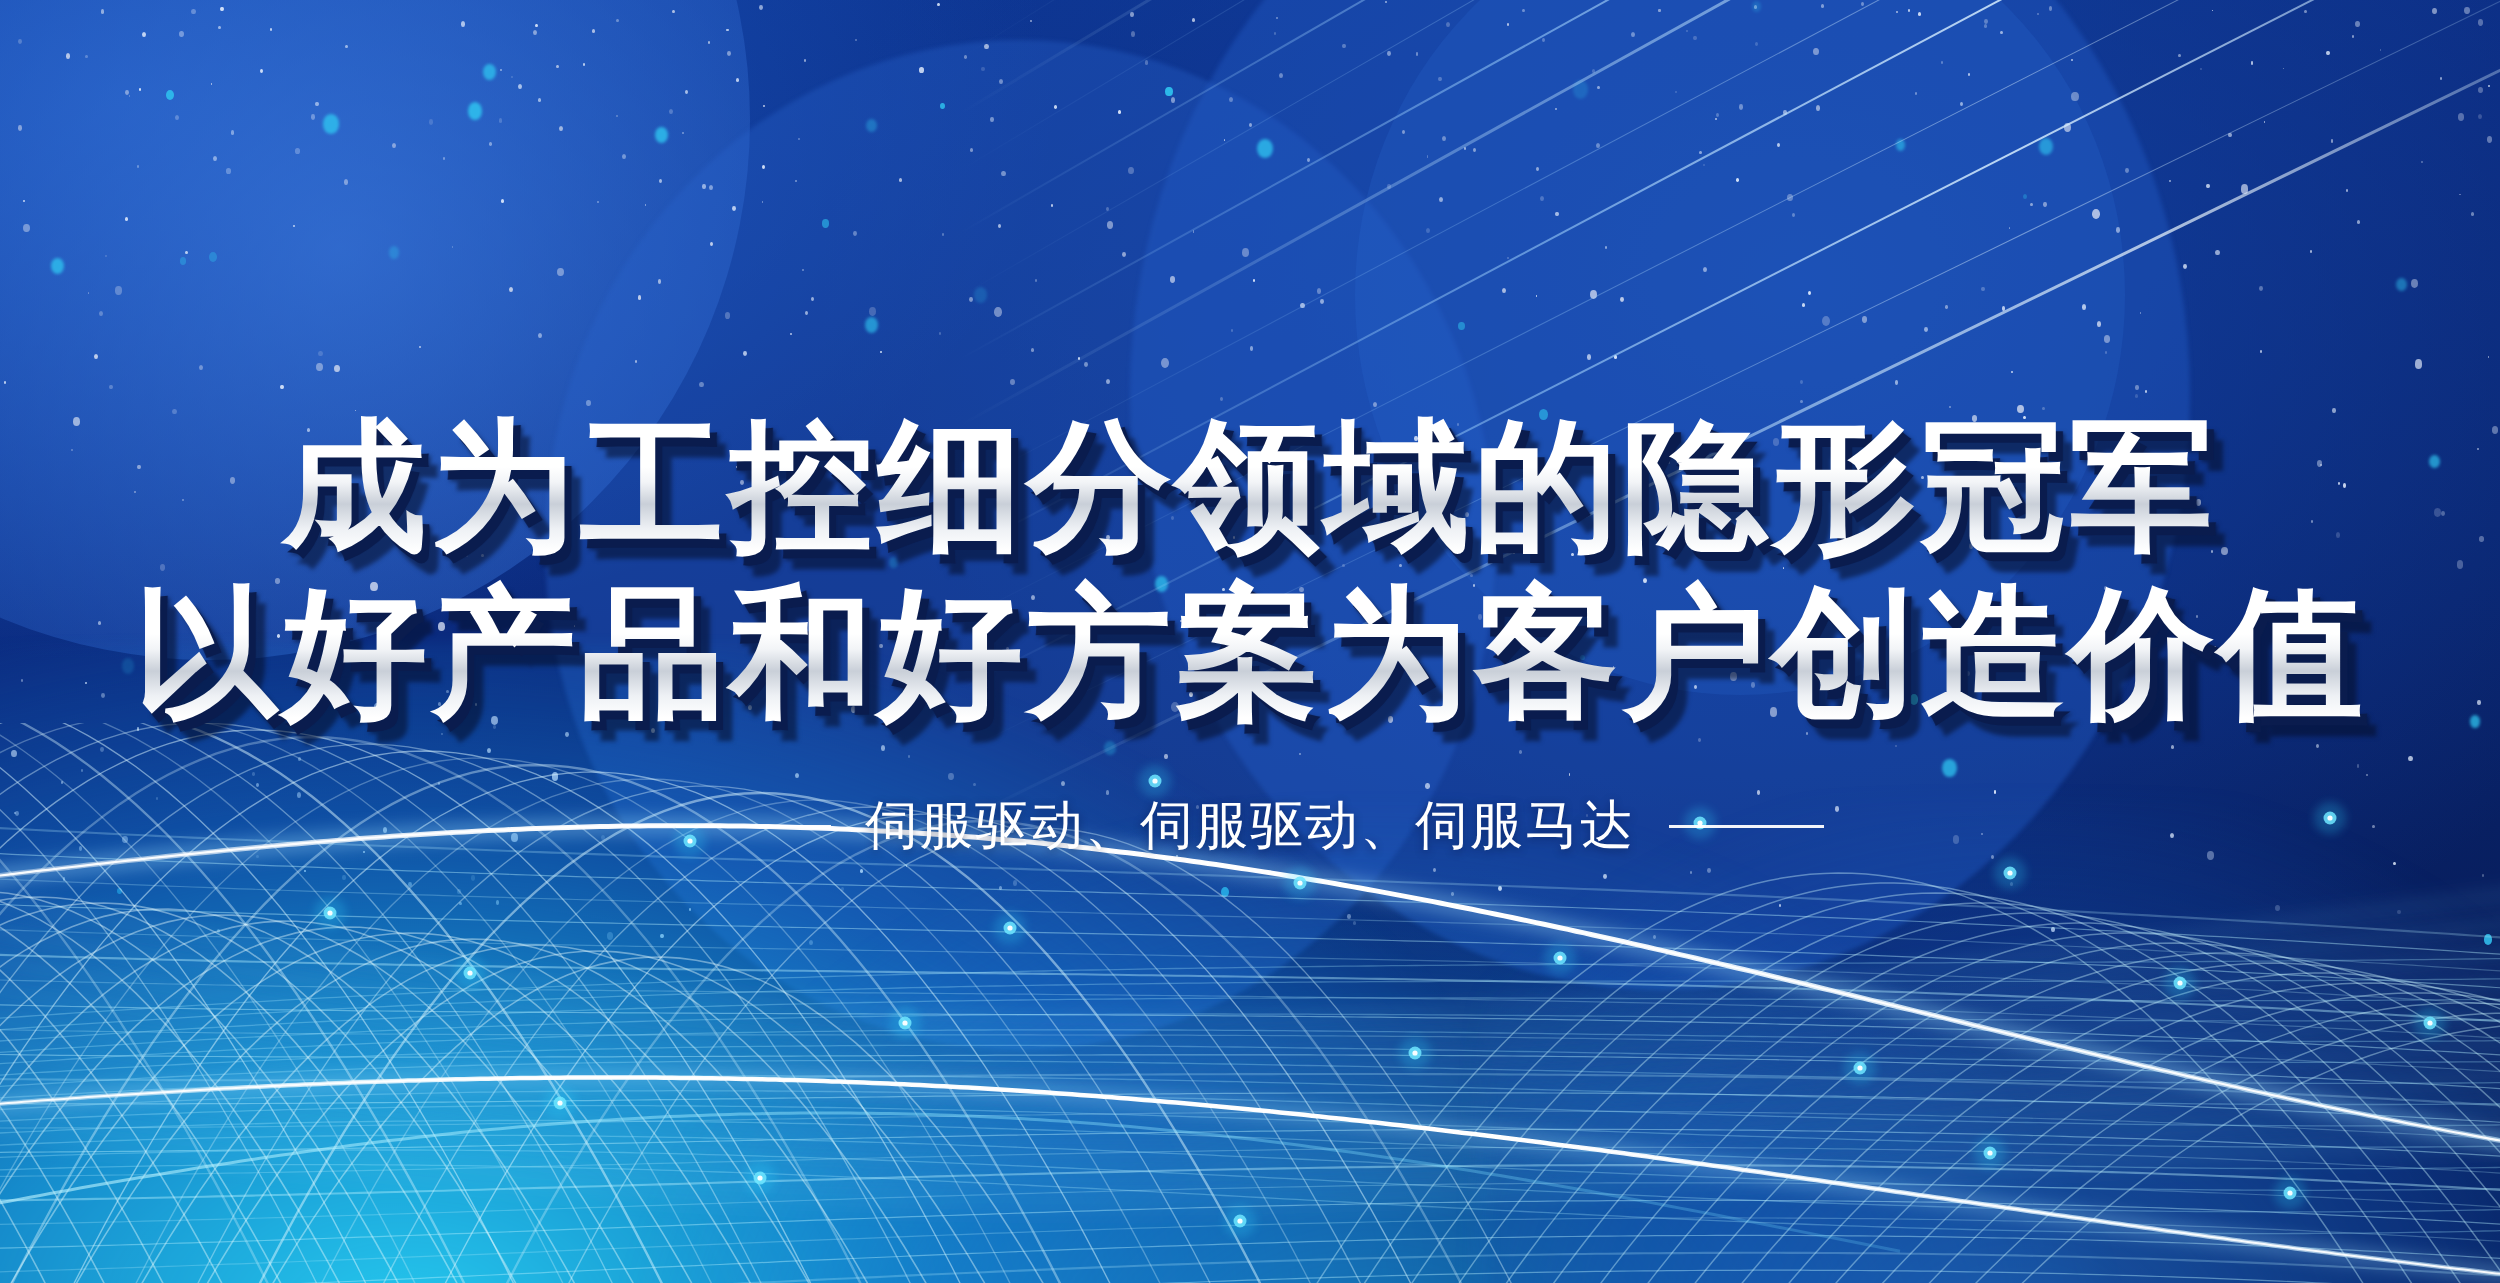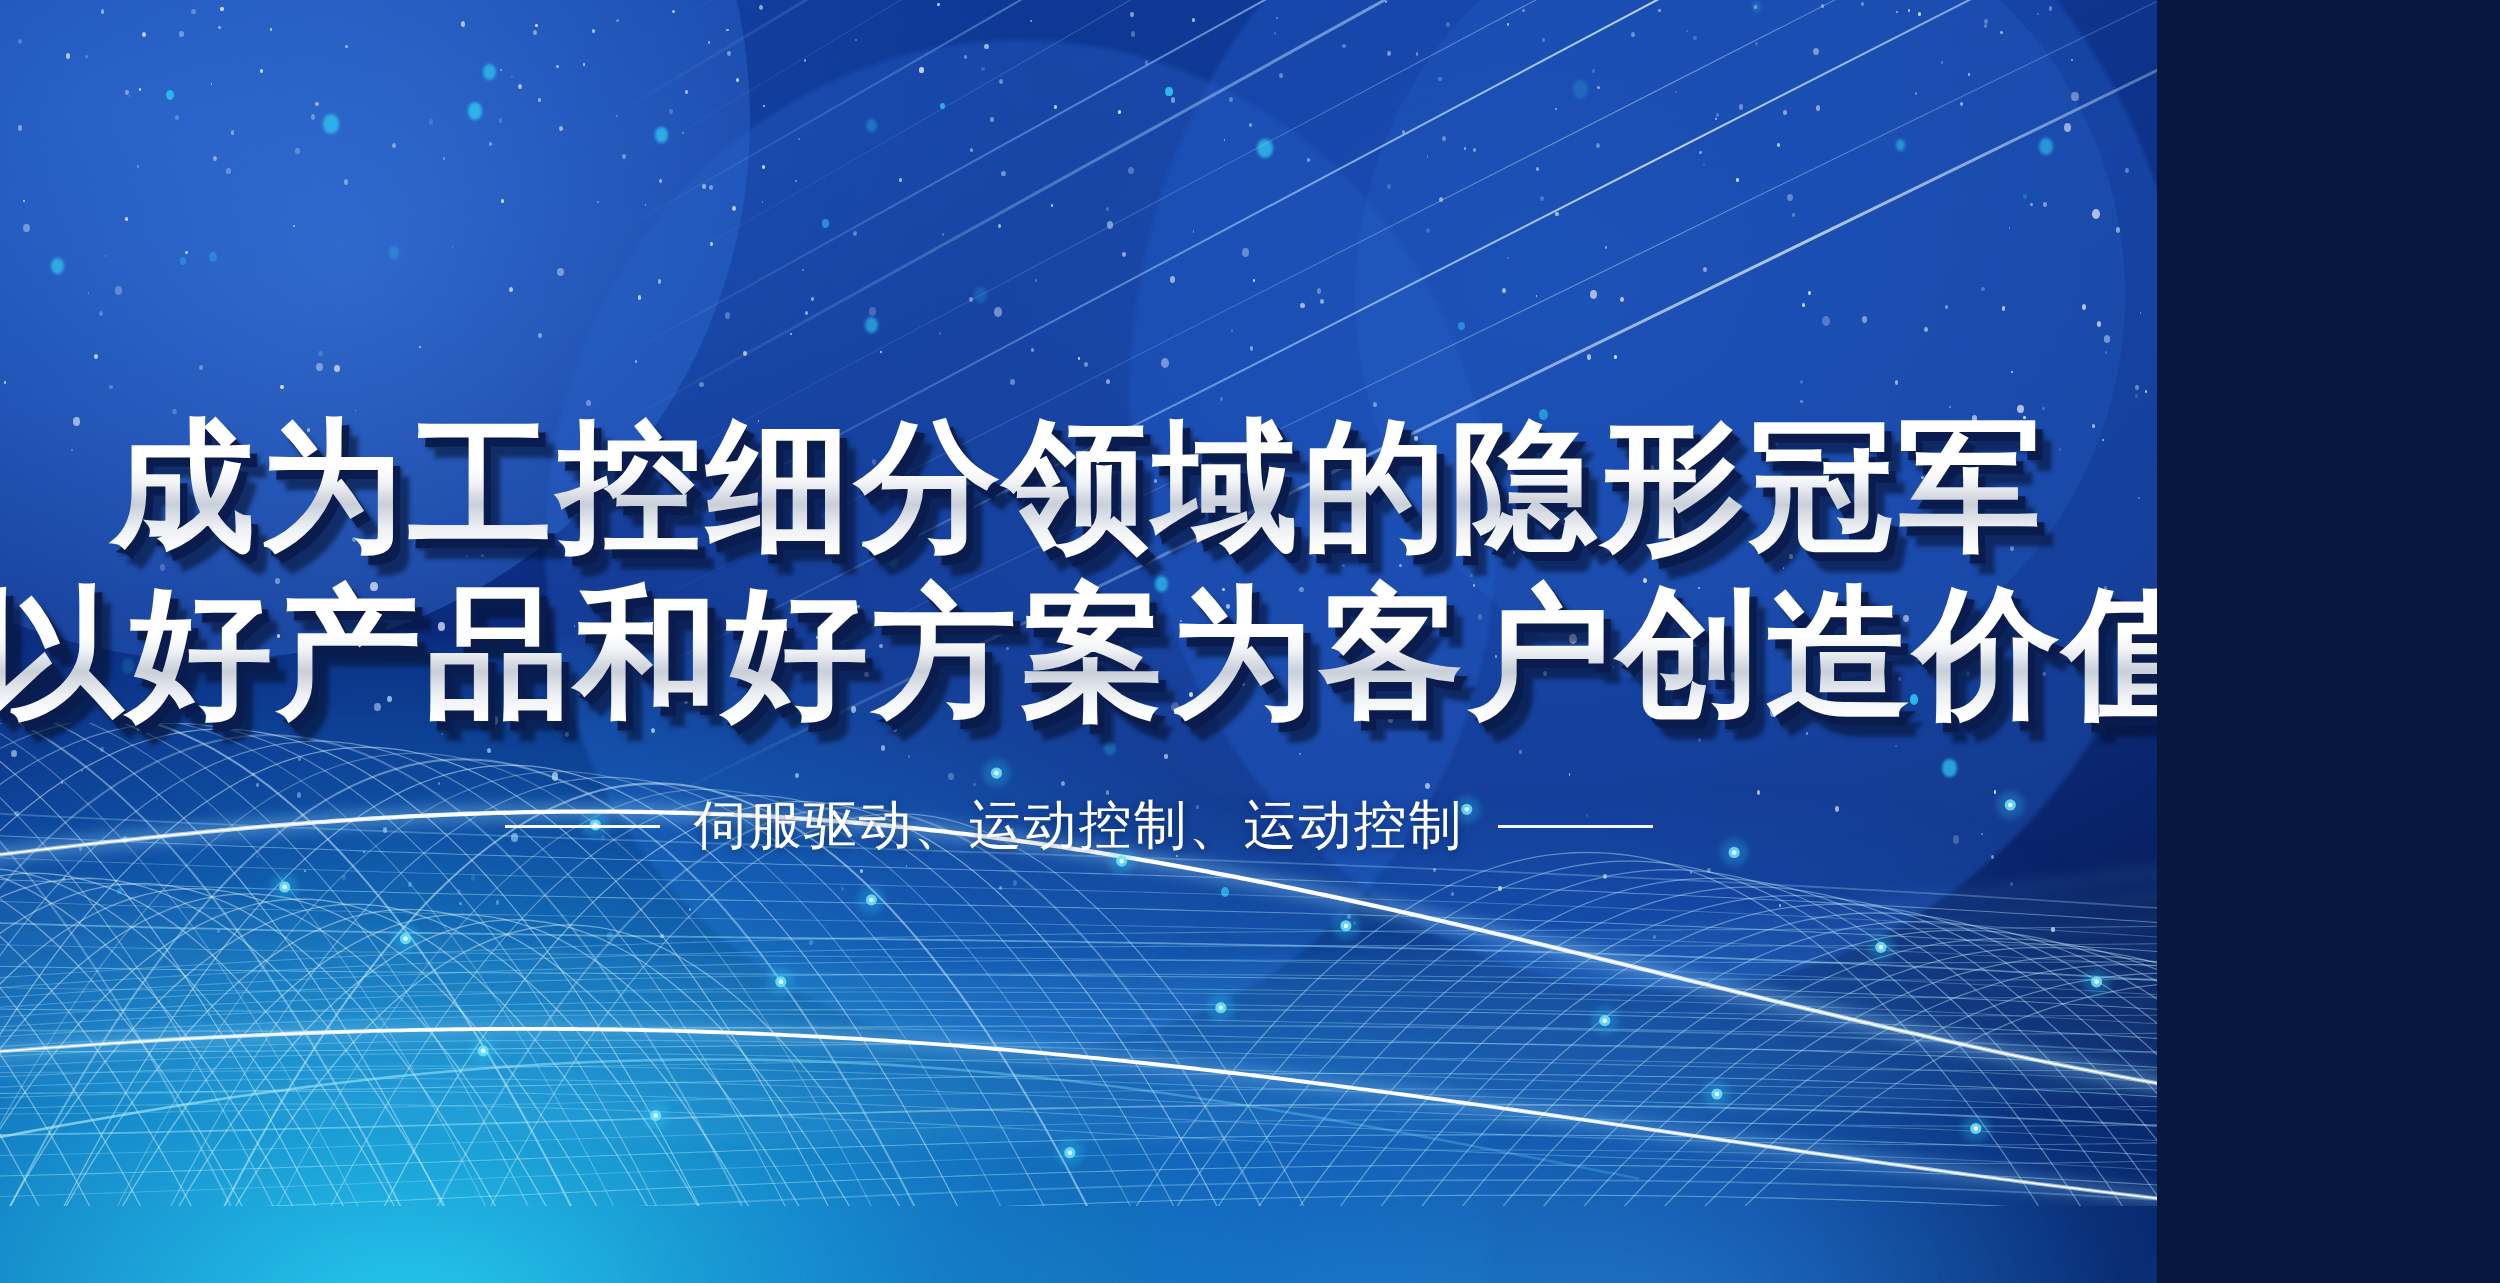--- a/index.html
+++ b/index.html
@@ -3,21 +3,21 @@
 <meta charset="utf-8">
 <title>Banner</title>
 <style>
   html, body {
     margin: 0;
     padding: 0;
     background: #07183f;
   }
   #banner {
     position: relative;
-    width: 2157px;
+    width: 2500px;
     height: 1283px;
     overflow: hidden;
     font-family: "Liberation Sans", "DejaVu Sans", sans-serif;
     background: #a16207;
   }
 
   
   .layer { position: absolute; inset: 0; }
 
   
@@ -933,18 +933,18 @@
   </div>
 
   <div class="content">
     <div class="title-block">
       <div class="title-line">成为工控细分领域的隐形冠军</div>
       <div class="title-line">以好产品和好方案为客户创造价值</div>
     </div>
 
     <div class="subtitle-row">
       <span class="rule"></span>
-      <span class="subtitle">伺服驱动、运动控制、运动控制</span>
+      <span class="subtitle">伺服驱动、伺服驱动、伺服马达</span>
       <span class="rule"></span>
     </div>
   </div>
 
 </div>
 
 </body></html>

